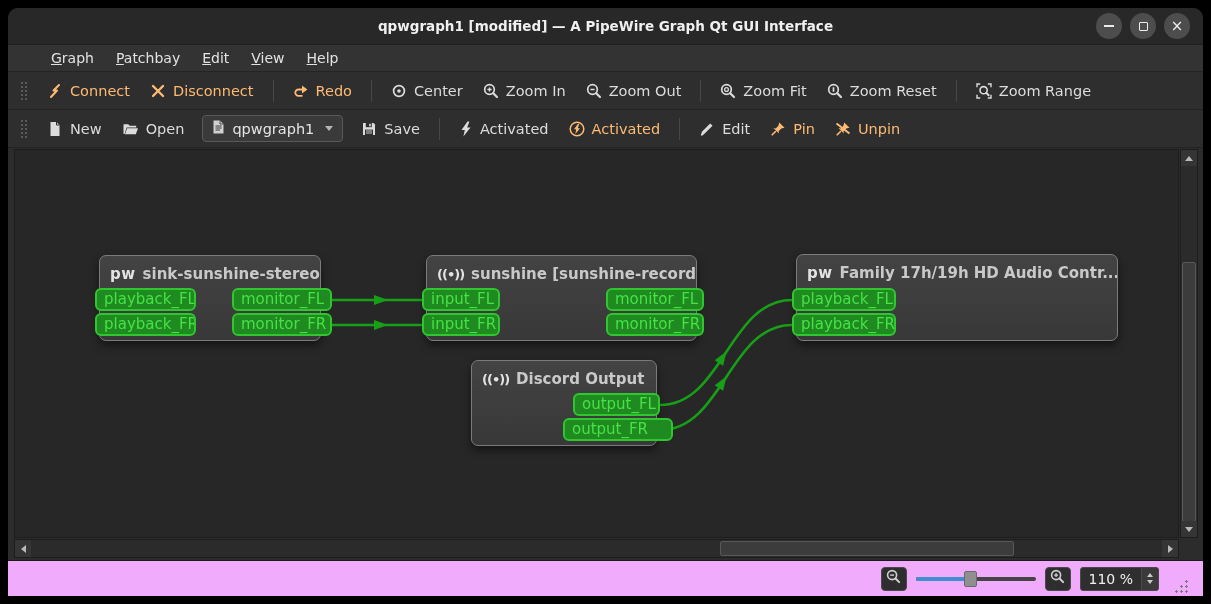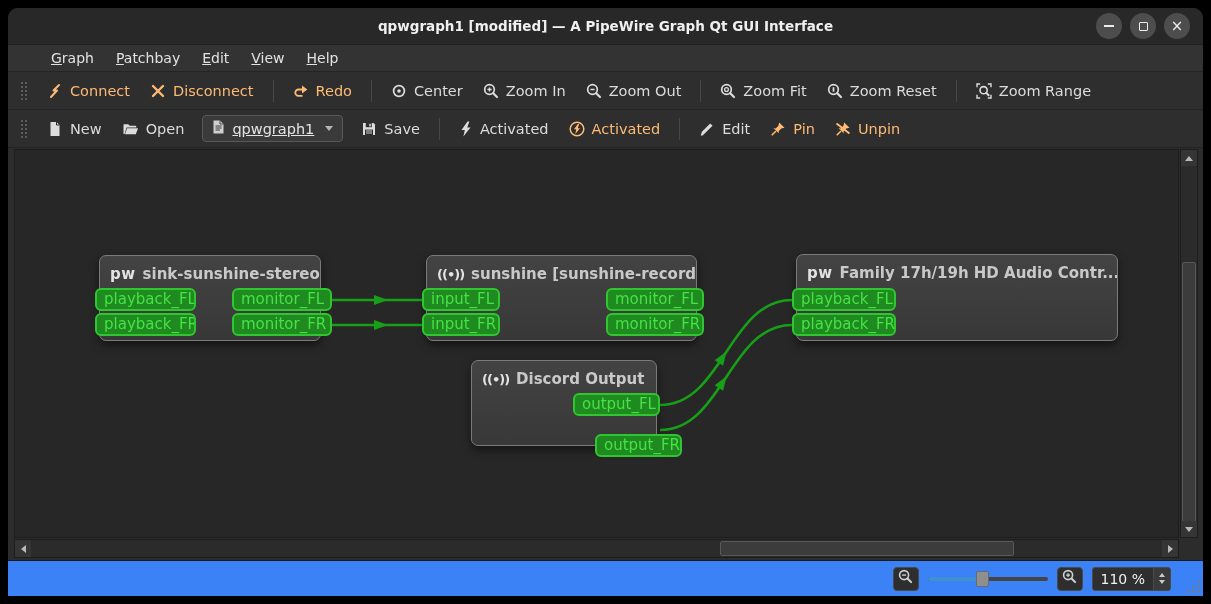--- a/index.html
+++ b/index.html
@@ -31,21 +31,21 @@
              display:flex; align-items:center; padding-left:6px; flex:0 0 38px;}
   .tb-handle { width:7px; height:20px; margin:0 10px 0 6px;
                background-image:radial-gradient(#5a5a5a 1px, transparent 1.1px);
                background-size:4px 4px; }
   .tb-btn { display:flex; align-items:center; gap:7px; padding:5px 10px; color:#dcdcdc;
             font-size:14.5px; white-space:nowrap; }
   .tb-btn.disabled { color:#fdba74; }
   .tb-sep { width:1px; height:22px; background:#474747; margin:0 9px; }
   .tb-btn svg { display:block; }
   .combo { display:flex; align-items:center; gap:7px; background:#3a3a3a; border:1px solid #595959;
-           border-radius:4px; padding:4px 9px; margin:0 8px; color:#e4e4e4; font-size:14.5px;text-decoration:underline; }
+           border-radius:4px; padding:4px 9px; margin:0 8px; color:#e4e4e4; font-size:14.5px; }
   .combo-arrow { width:0; height:0; border-left:4.5px solid transparent; border-right:4.5px solid transparent;
                  border-top:5px solid #b5b5b5; margin-left:4px; }
 
   
   .canvas-outer { position:relative; flex:1 1 auto; background:#2c2c2c; }
   .viewport { position:absolute; left:6px; top:1px; right:24px; bottom:22px;
               background:#272727; border:1px solid #1d1d1d; overflow:hidden; }
   .conn-layer { position:absolute; left:0; top:0; width:1165px; height:389px; }
   .conn-layer path, .conn-layer line { stroke:#17a017; stroke-width:2.6; fill:none; }
   .conn-layer polygon { fill:#17a017; }
@@ -71,22 +71,22 @@
   .arrow-up    { width:0;height:0;border-left:4px solid transparent;border-right:4px solid transparent;border-bottom:5px solid #b9b9b9;}
   .arrow-down  { width:0;height:0;border-left:4px solid transparent;border-right:4px solid transparent;border-top:5px solid #b9b9b9;}
   .arrow-left  { width:0;height:0;border-top:4px solid transparent;border-bottom:4px solid transparent;border-right:5px solid #b9b9b9;}
   .arrow-right { width:0;height:0;border-top:4px solid transparent;border-bottom:4px solid transparent;border-left:5px solid #b9b9b9;}
   .v-thumb { position:absolute; left:1px; width:14px; top:112px; height:260px;
              background:#3c3c3c; border:1px solid #585858; border-radius:2px;}
   .h-thumb { position:absolute; top:1px; height:15px; left:705px; width:294px;
              background:#3c3c3c; border:1px solid #585858; border-radius:2px;}
 
   
-  .statusbar { height:36px; background:#3b82f6; border-top:1px solid #1b1b1b; flex:0 0 36px;
-               display:flex; align-items:center; justify-content:flex-end; gap:9px; padding-right:0;}
+  .statusbar { height:36px; background:#f0abfc; border-top:1px solid #1b1b1b; flex:0 0 36px;
+               display:flex; align-items:center; justify-content:flex-end; gap:9px; padding-right:12px;}
   .zoom-btn { width:26px; height:24px; background:#2e2e2e; border:1px solid #4a4a4a; border-radius:4px;
               display:flex; align-items:center; justify-content:center; color:#cfcfcf; }
   .slider { position:relative; width:120px; height:18px; }
   .slider-track { position:absolute; top:7px; left:0; width:100%; height:4px; background:#454545; border-radius:2px;}
   .slider-fill  { position:absolute; top:7px; left:0; width:52px; height:4px; background:#3f8fd2; border-radius:2px;}
   .slider-handle{ position:absolute; top:1px; left:48px; width:13px; height:16px; background:#8f8f8f;
                   border:1px solid #6b6b6b; border-radius:2px;}
   .spinbox { display:flex; align-items:stretch; height:24px; background:#2f2f2f; border:1px solid #4a4a4a; border-radius:3px; overflow:hidden;}
   .spin-value { padding:3px 8px; color:#f0f0f0; font-size:14px; min-width:48px; text-align:center;}
   .spin-btns { width:17px; background:#3a3a3a; border-left:1px solid #4a4a4a; display:flex; flex-direction:column;
@@ -369,21 +369,21 @@
       <div class="port" style="left:777px; top:138px; width:104px;">playback_FL</div>
       <div class="port" style="left:777px; top:163px; width:104px;">playback_FR</div>
 
       <div class="node" style="left:456px; top:210px; width:186px; height:86px;">
         <div class="node-title">
           <span class="stream-glyph">((•))</span>
           <span>Discord Output</span>
         </div>
       </div>
       <div class="port" style="left:558px; top:243px; width:87px;">output_FL</div>
-      <div class="port" style="left:580px; top:268px; width:87px;margin-top:16px;">output_FR</div>
+      <div class="port" style="left:548px; top:268px; width:110px;">output_FR</div>
     </div>
 
     <div class="vscroll">
       <div class="sb-btn" style="top:0;">
           <span class="arrow-up"></span>
         </div>
       <div class="v-thumb"></div>
       <div class="sb-btn" style="bottom:0;">
           <span class="arrow-down"></span>
         </div>

